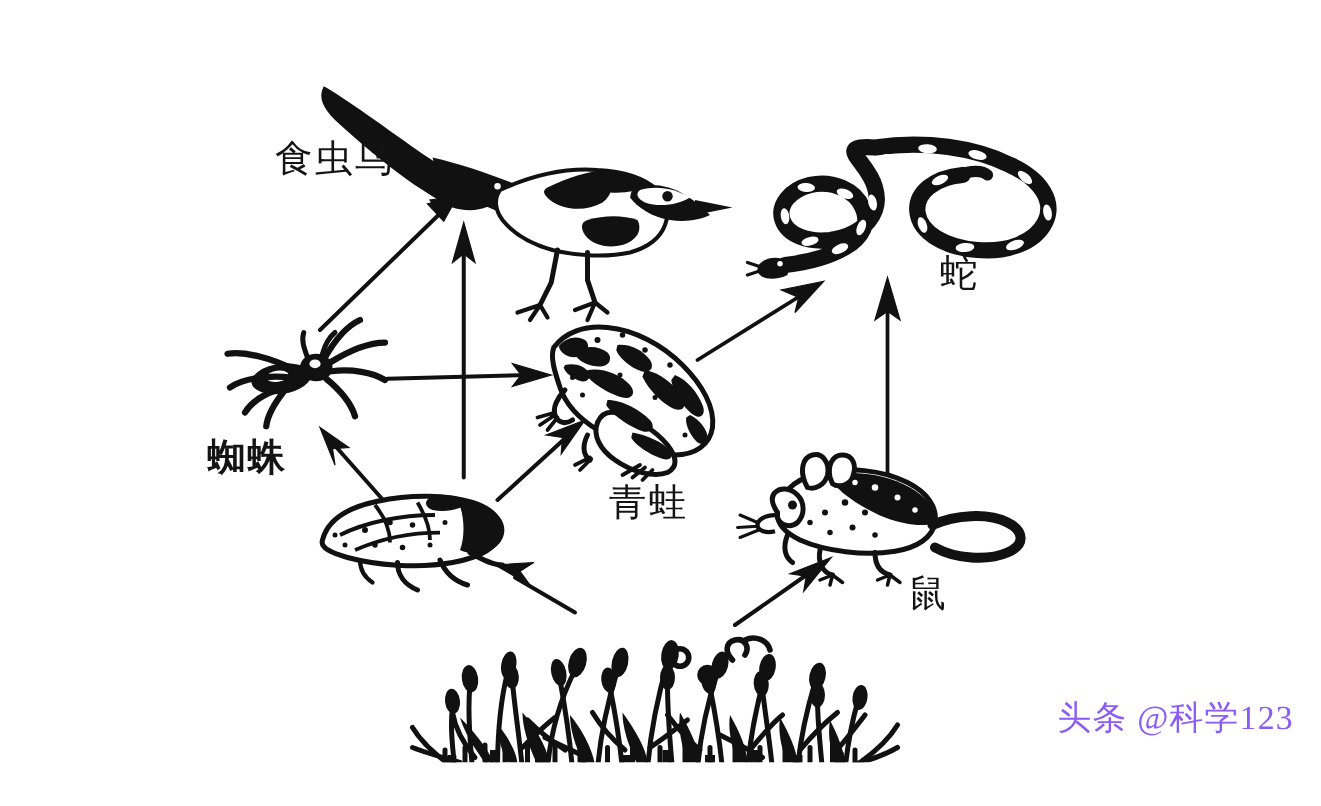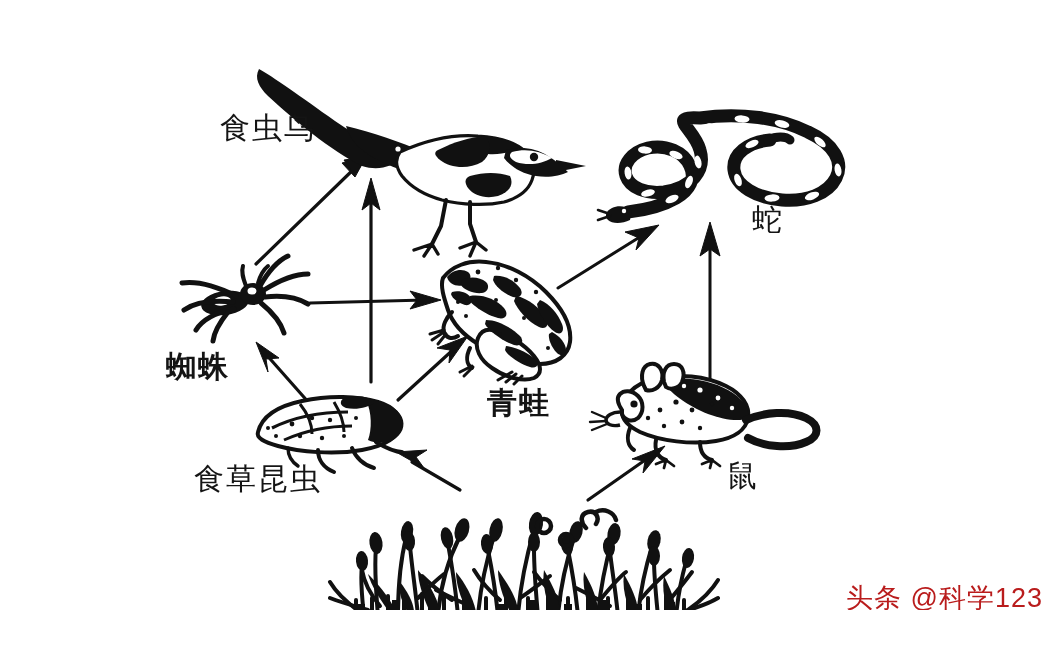--- a/index.html
+++ b/index.html
@@ -29,31 +29,31 @@
     color: #141414;
     font-family: "DejaVu Sans", "Liberation Sans", sans-serif;
     font-weight: 400;
     white-space: nowrap;
     line-height: 1;
     letter-spacing: 2px;
   }
   .lbl-bird      { left: 220px; top: 113px; font-size: 30px; }
   .lbl-spider    { left: 166px; top: 352px; font-size: 30px; font-weight: bold; }
   .lbl-insect    { left: 194px; top: 464px; font-size: 30px; }
-  .lbl-frog      { left: 487px; top: 388px; font-size: 30px; font-weight: bold; }
+  .lbl-frog      { left: 487px; top: 388px; font-size: 30px; }
   .lbl-snake     { left: 752px; top: 205px; font-size: 30px; }
   .lbl-mouse     { left: 727px; top: 461px; font-size: 30px; }
   .lbl-crops     { left: 239px; top: 577px; font-size: 30px; }
   .watermark {
     position: absolute;
     left: 846px;
-    top: 580px;
+    top: 556px;
     font-size: 27px;
-    font-family: Liberation Sans, sans-serif;
-    color: #b91c1c;
+    font-family: Liberation Serif, serif;
+    color: #8b5cf6;
     letter-spacing: 1px;
     white-space: nowrap;
   }
 </style>
 </head>
 <body>
 
 <div id="stage">
 
   <svg id="canvas" viewBox="0 0 1057 645" xmlns="http://www.w3.org/2000/svg">
@@ -474,19 +474,18 @@
         <rect x="600" y="600" width="7" height="17"></rect>
         <rect x="634" y="604" width="8" height="13"></rect>
         <rect x="668" y="602" width="7" height="15"></rect>
       </g>
     </g>
 
   </svg>
 
   <div class="label lbl-bird">食虫鸟</div>
   <div class="label lbl-spider">蜘蛛</div>
-  <div class="label lbl-insect">食草昆虫</div>
   <div class="label lbl-frog">青蛙</div>
   <div class="label lbl-snake">蛇</div>
   <div class="label lbl-mouse">鼠</div>
 
   <div class="watermark">头条 @科学123</div>
 </div>
 
 </body></html>

